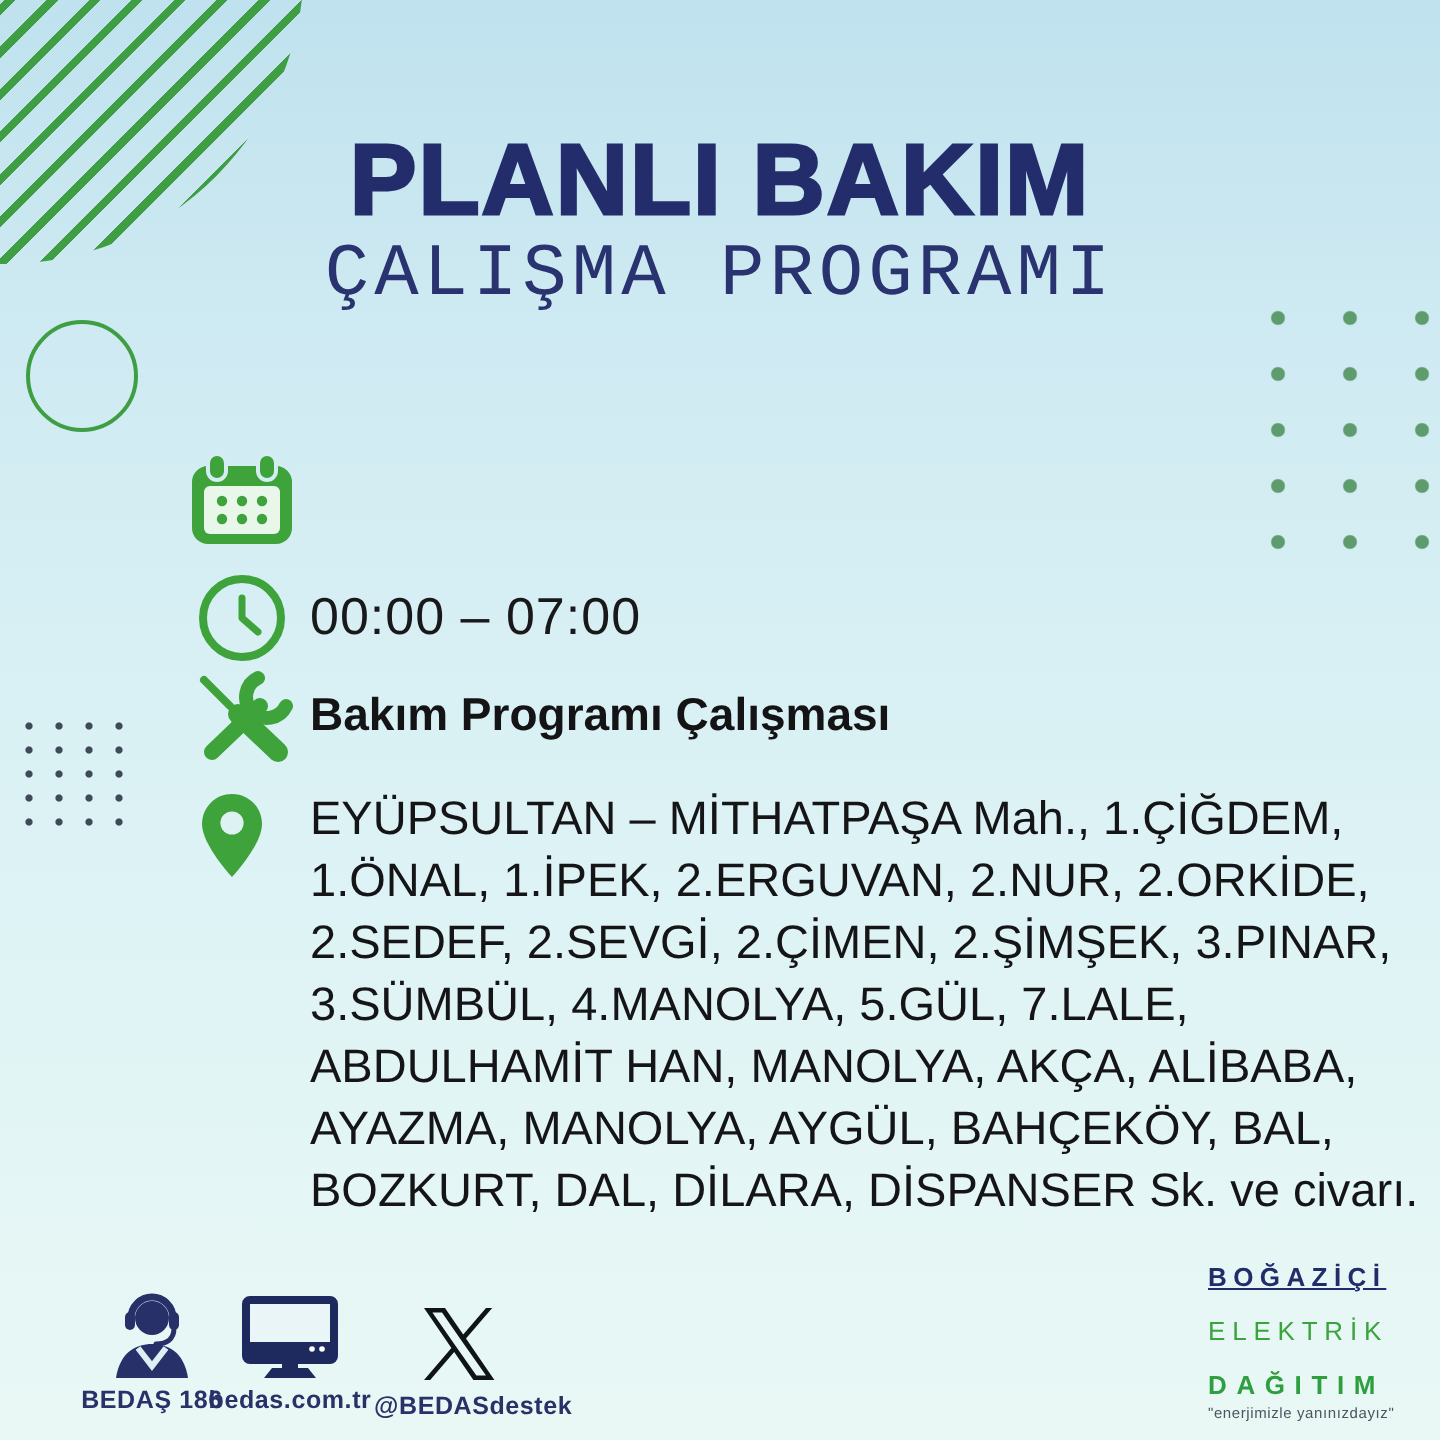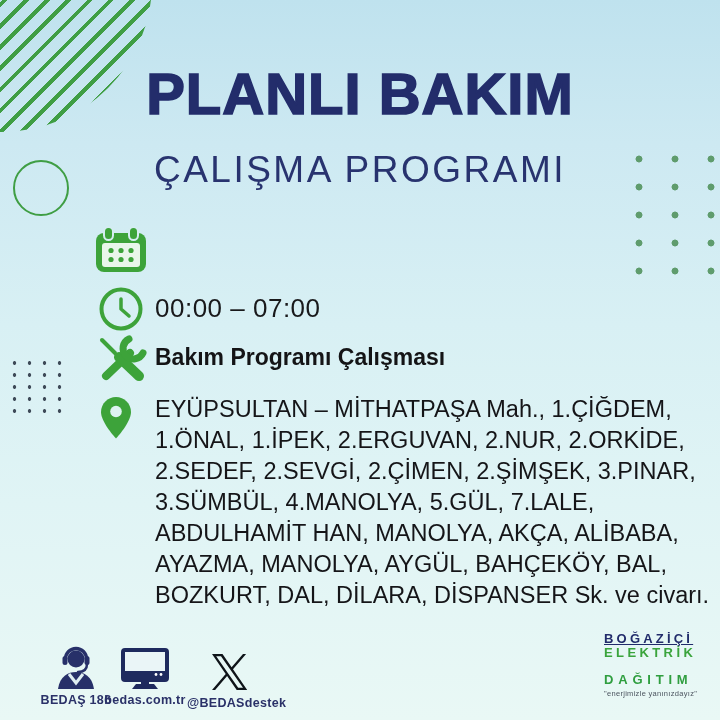--- a/index.html
+++ b/index.html
@@ -16,41 +16,41 @@
   .ring{position:absolute;left:13px;top:160px;width:52px;height:52px;
     border:2.5px solid #3f9e44;border-radius:50%;}
   .dots-left{position:absolute;left:7px;top:357px;width:58px;height:58px;
     background-image:radial-gradient(circle,#3e4a58 1.5px,transparent 2.1px);
     background-size:15px 12px;}
   .dots-right{position:absolute;left:621px;top:145px;width:94px;height:132px;
     background-image:radial-gradient(circle,#5f9c6d 3.1px,transparent 3.8px);
     background-size:36px 28px;}
   
   .header{position:absolute;top:64px;left:0;width:720px;text-align:center;color:#232d6b;}
-  .title{font-size:58px;font-weight:700;letter-spacing:1px;
+  .title{font-size:50px;font-weight:700;letter-spacing:1px;
     -webkit-text-stroke:1.6px #232d6b;line-height:1.05;}
-  .subtitle{font-size:37px;font-weight:400;letter-spacing:2.5px;margin-top:24px;color:#28336f;}
+  .subtitle{font-size:37px;font-weight:400;letter-spacing:2.5px;margin-top:0;color:#28336f;font-family:Liberation Mono, monospace;}
   
   .icon-abs{position:absolute;}
   .txt-date{position:absolute;left:155px;top:234px;font-size:26px;color:#19191b;letter-spacing:0.5px;}
   .txt-time{position:absolute;left:155px;top:293px;font-size:26px;color:#19191b;letter-spacing:0.5px;}
   .txt-type{position:absolute;left:155px;top:344px;font-size:23px;font-weight:600;color:#141416;}
   .txt-location{position:absolute;left:155px;top:394px;width:530px;
     font-size:23.5px;line-height:31px;color:#151518;}
   .txt-location div{white-space:nowrap;}
   
   .footer-item{position:absolute;top:644px;text-align:center;}
   .footer-item .ico{height:46px;display:flex;align-items:flex-end;justify-content:center;}
   .footer-item .lbl{margin-top:3px;font-size:12.5px;font-weight:700;color:#2a3168;letter-spacing:0.3px;}
   .fi-1{left:36px;width:80px;}
   .fi-2{left:103px;width:84px;}
   .fi-3{left:187px;width:86px;}
   .logo{position:absolute;left:604px;top:632px;width:114px;line-height:1;}
   .logo-l1{font-size:13px;font-weight:700;letter-spacing:3.2px;color:#222c6b;text-decoration:underline;}
-  .logo-l2{font-size:13px;font-weight:700;letter-spacing:3.4px;color:#3aa43c;margin-top:1px;}
+  .logo-l2{font-size:13px;font-weight:400;letter-spacing:3.4px;color:#3aa43c;margin-top:14px;}
   .logo-l3{font-size:13px;font-weight:700;letter-spacing:4.8px;color:#2f9e3f;margin-top:14px;}
   .logo-tag{font-size:7.5px;color:#4c5560;margin-top:4px;letter-spacing:0.3px;}
 </style>
 </head>
 <body>
 
 <div class="canvas">
 
   <div class="hatch"></div>
   <div class="ring"></div>

